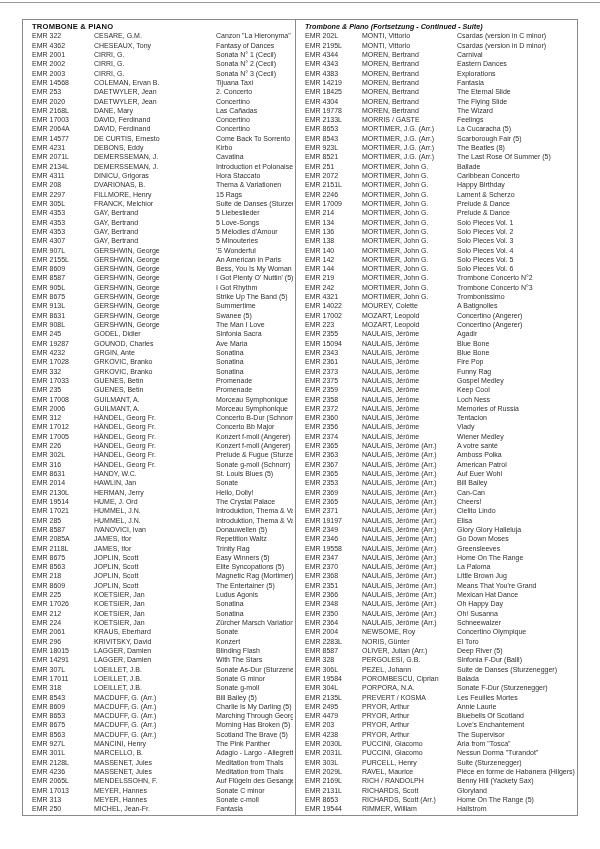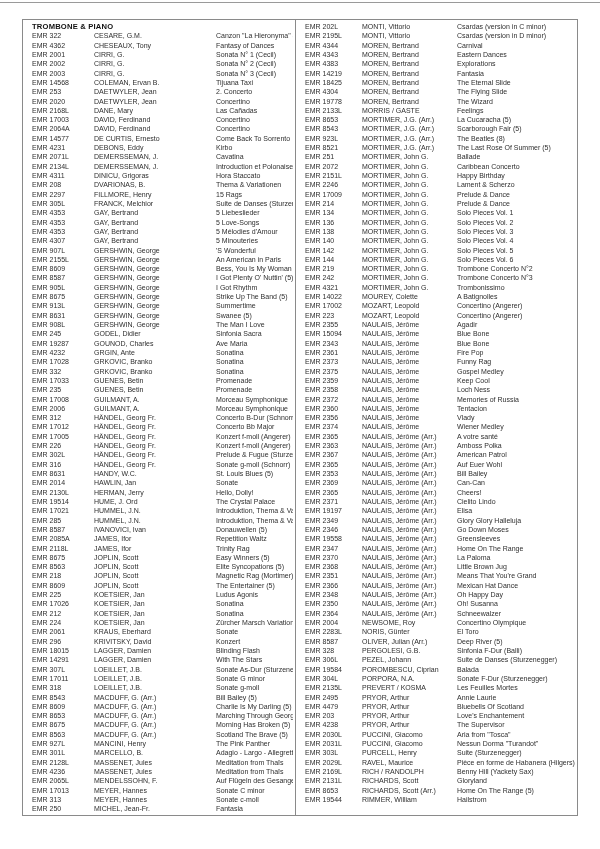--- a/index.html
+++ b/index.html
@@ -496,20 +496,21 @@
           </div>
           <div class="row">
             <span class="c0">EMR 250</span>
             <span class="c1">MICHEL, Jean-Fr.</span>
             <span class="c2">Fantasia</span>
           </div>
         </div>
     </div>
     <div class="divider"></div>
     <div class="col col-right">
+      <div class="col-header italic">Trombone &amp; Piano (Fortsetzung - Continued - Suite)</div>
       <div>
           <div class="row">
             <span class="c0">EMR 202L</span>
             <span class="c1">MONTI, Vittorio</span>
             <span class="c2">Csardas (version in C minor)</span>
           </div>
           <div class="row">
             <span class="c0">EMR 2195L</span>
             <span class="c1">MONTI, Vittorio</span>
             <span class="c2">Csardas (version in D minor)</span>

